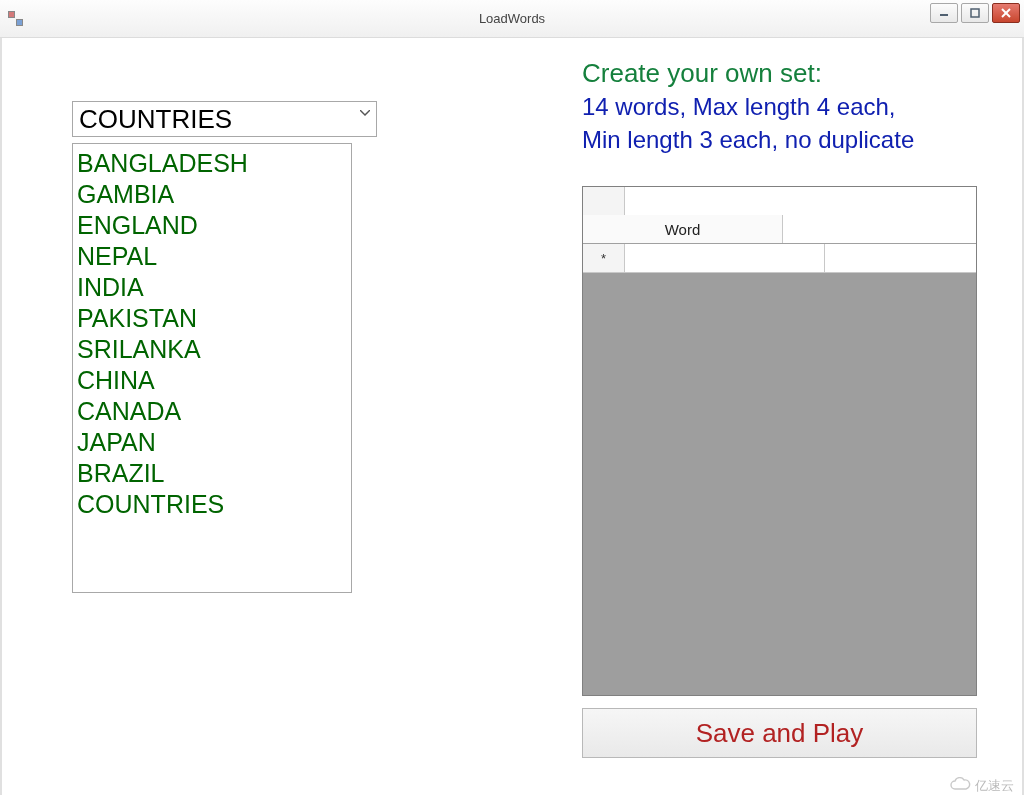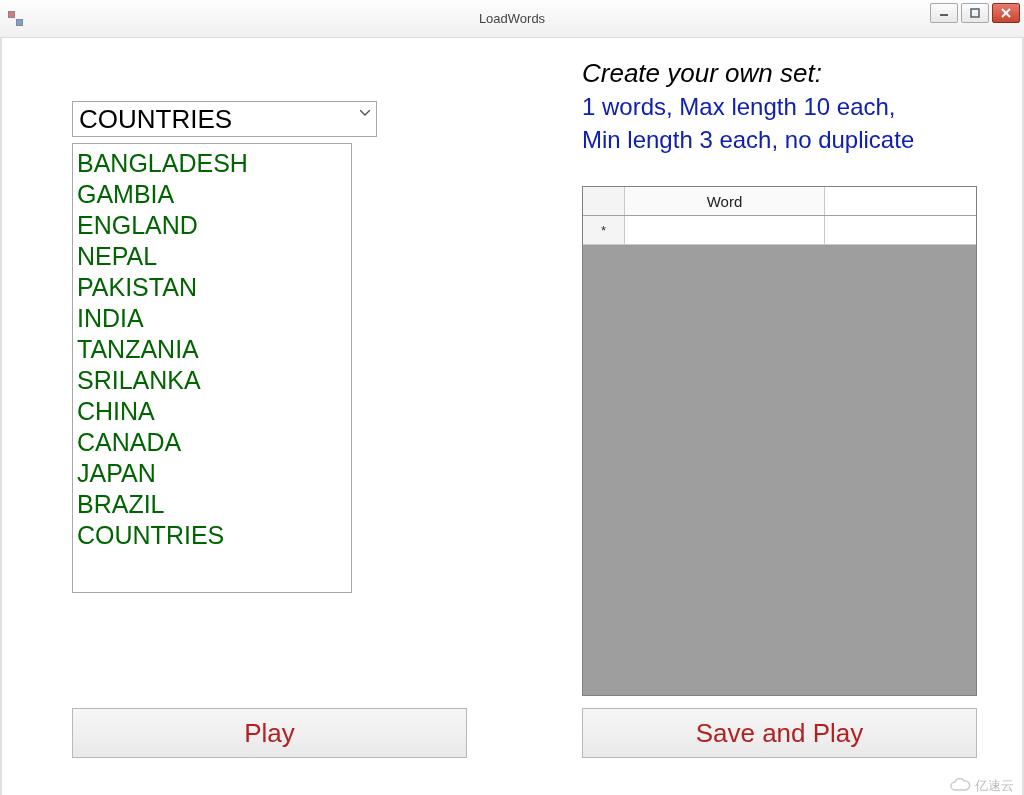--- a/index.html
+++ b/index.html
@@ -53,21 +53,21 @@
     .panel-left {
       position: absolute;
       left: 70px; top: 55px; width: 380px;
     }
     .panel-right {
       position: absolute;
       left: 580px; top: 20px; width: 395px;
     }
 
     .heading-red {
-      font-size: 26px; color: #000000; font-style: italic;
+      font-size: 26px; color: #15803d;
     }
     .rules {
       font-size: 24px; color: #1020b0; line-height: 1.2;
       margin-top: 4px;
     }
 
     .combo {
       margin-top: 8px;
       width: 305px; height: 36px;
       border: 1px solid #a8a8a8;
@@ -112,20 +112,21 @@
     .grid {
       position: absolute; left: 580px; top: 148px;
       width: 395px; height: 510px;
       background: #9e9e9e;
       border: 1px solid #808080;
     }
     .grid-header {
       display: flex;
       background: #fff;
       border-bottom: 1px solid #a0a0a0;
+      flex-direction: column;
     }
     .grid-rowhdr {
       width: 42px; height: 28px;
       background: #f4f4f4;
       border-right: 1px solid #c8c8c8;
     }
     .grid-colhdr {
       width: 200px; height: 28px;
       background: #fafafa;
       border-right: 1px solid #c8c8c8;
@@ -141,21 +142,21 @@
       width: 200px; height: 28px;
       border-right: 1px solid #c8c8c8;
       padding: 0 4px;
       font-size: 14px; color: #000;
       display: flex; align-items: center;
     }
 
     
     .watermark {
       position: absolute; right: 8px; bottom: 6px;
-      display: flex; align-items: center; gap: 4px;
+      display: flex; align-items: flex-start; gap: 4px;
       opacity: 0.45; color: #666; font-size: 13px;
     }
     .watermark svg { stroke: #888; fill: none; }
   </style>
 </head>
 <body>
 
 <div class="titlebar">
   <div class="app-icon">
     <div class="sq a"></div>
@@ -191,52 +192,48 @@
         <svg width="10" height="6">
             <polyline points="0,0 5,5 10,0" fill="none" stroke="currentColor" stroke-width="1.4"></polyline>
           </svg>
       </span>
     </div>
     <div class="listbox" id="preset-list">
         <div class="item">BANGLADESH</div>
         <div class="item">GAMBIA</div>
         <div class="item">ENGLAND</div>
         <div class="item">NEPAL</div>
+        <div class="item">INDIA</div>
         <div class="item">PAKISTAN</div>
-        <div class="item">INDIA</div>
-        <div class="item">TANZANIA</div>
         <div class="item">SRILANKA</div>
         <div class="item">CHINA</div>
         <div class="item">CANADA</div>
         <div class="item">JAPAN</div>
         <div class="item">BRAZIL</div>
         <div class="item">COUNTRIES</div>
       </div>
   </div>
 
   <div class="panel-right">
     <div class="heading-red">Create your own set:</div>
-    <div class="rules">1 words, Max length 10 each,</div>
+    <div class="rules">14 words, Max length 4 each,</div>
     <div class="rules">Min length 3 each, no duplicate</div>
   </div>
 
   <div class="grid">
     <div class="grid-header">
       <div class="grid-rowhdr"></div>
       <div class="grid-colhdr">Word</div>
     </div>
     <div class="grid-row">
       <div class="grid-rowhdr">*</div>
       <div class="grid-cell"></div>
     </div>
   </div>
 
-  <div class="btn btn-play">
-    <span>Play</span>
-  </div>
   <div class="btn btn-save">
     <span>Save and Play</span>
   </div>
 
   <div class="watermark">
     <svg width="22" height="16">
       <path d="M6 12 a4 4 0 0 1 0 -8 a5 5 0 0 1 9 -1 a4 4 0 0 1 2 9 z" stroke-width="1.4"></path>
     </svg>
     <span>亿速云</span>
   </div>

